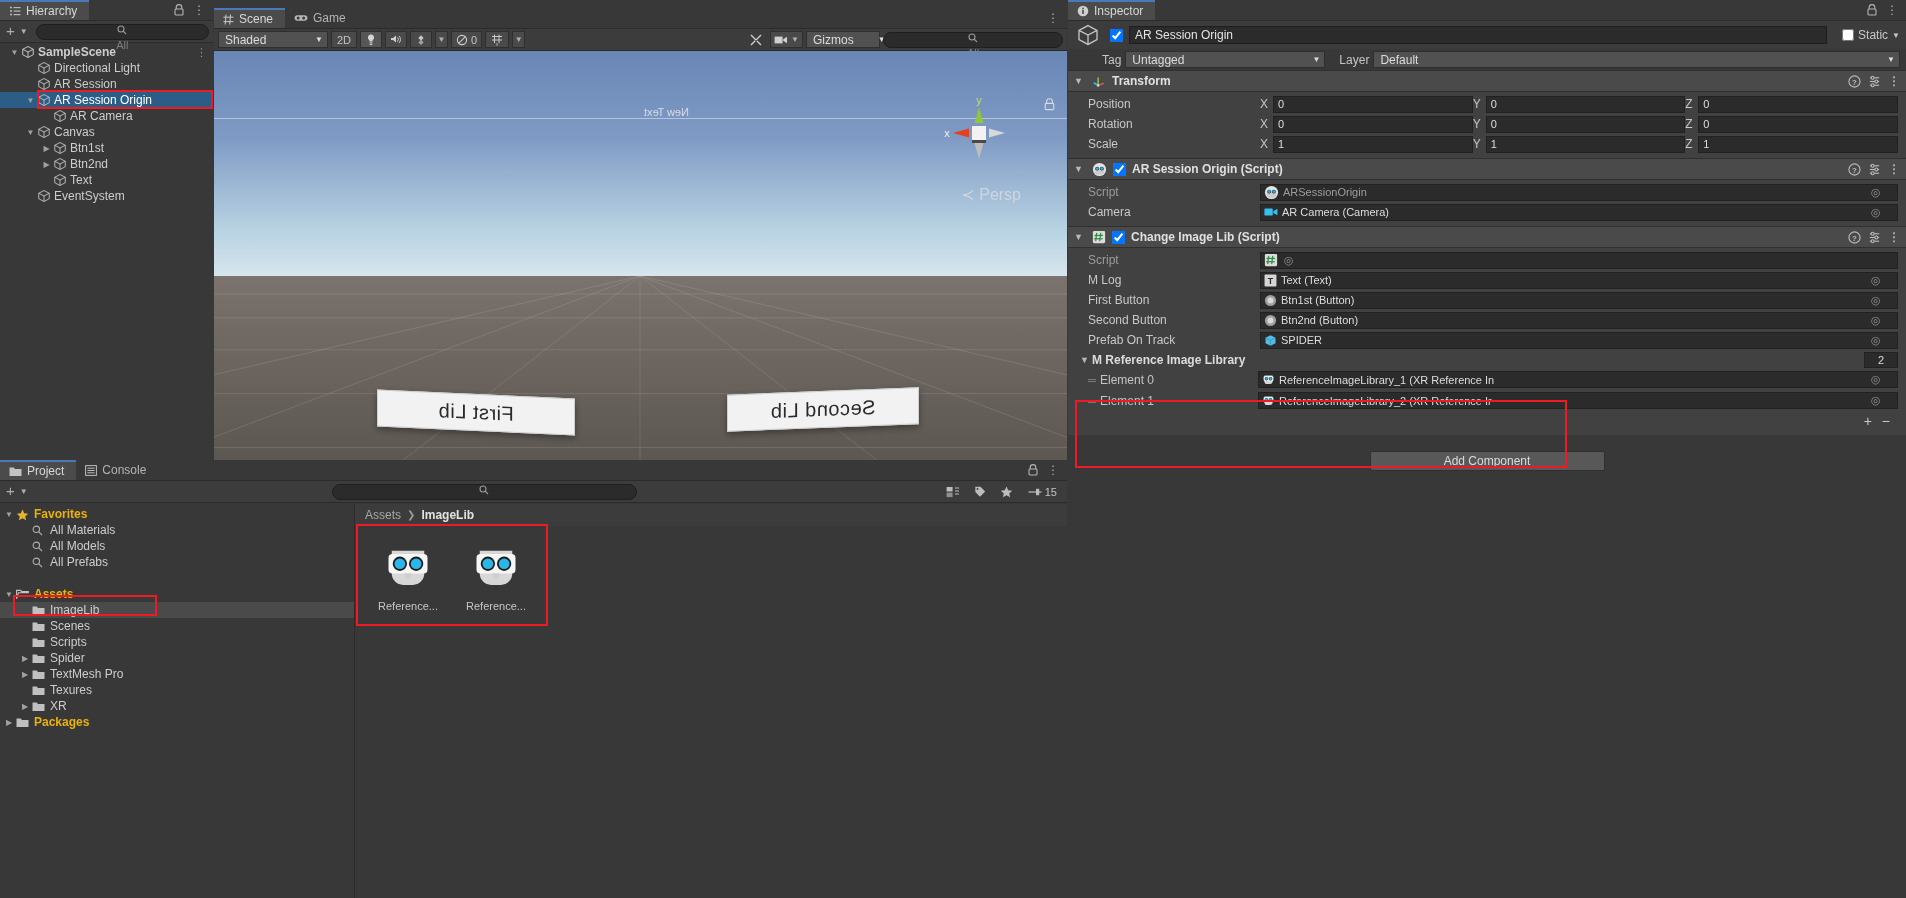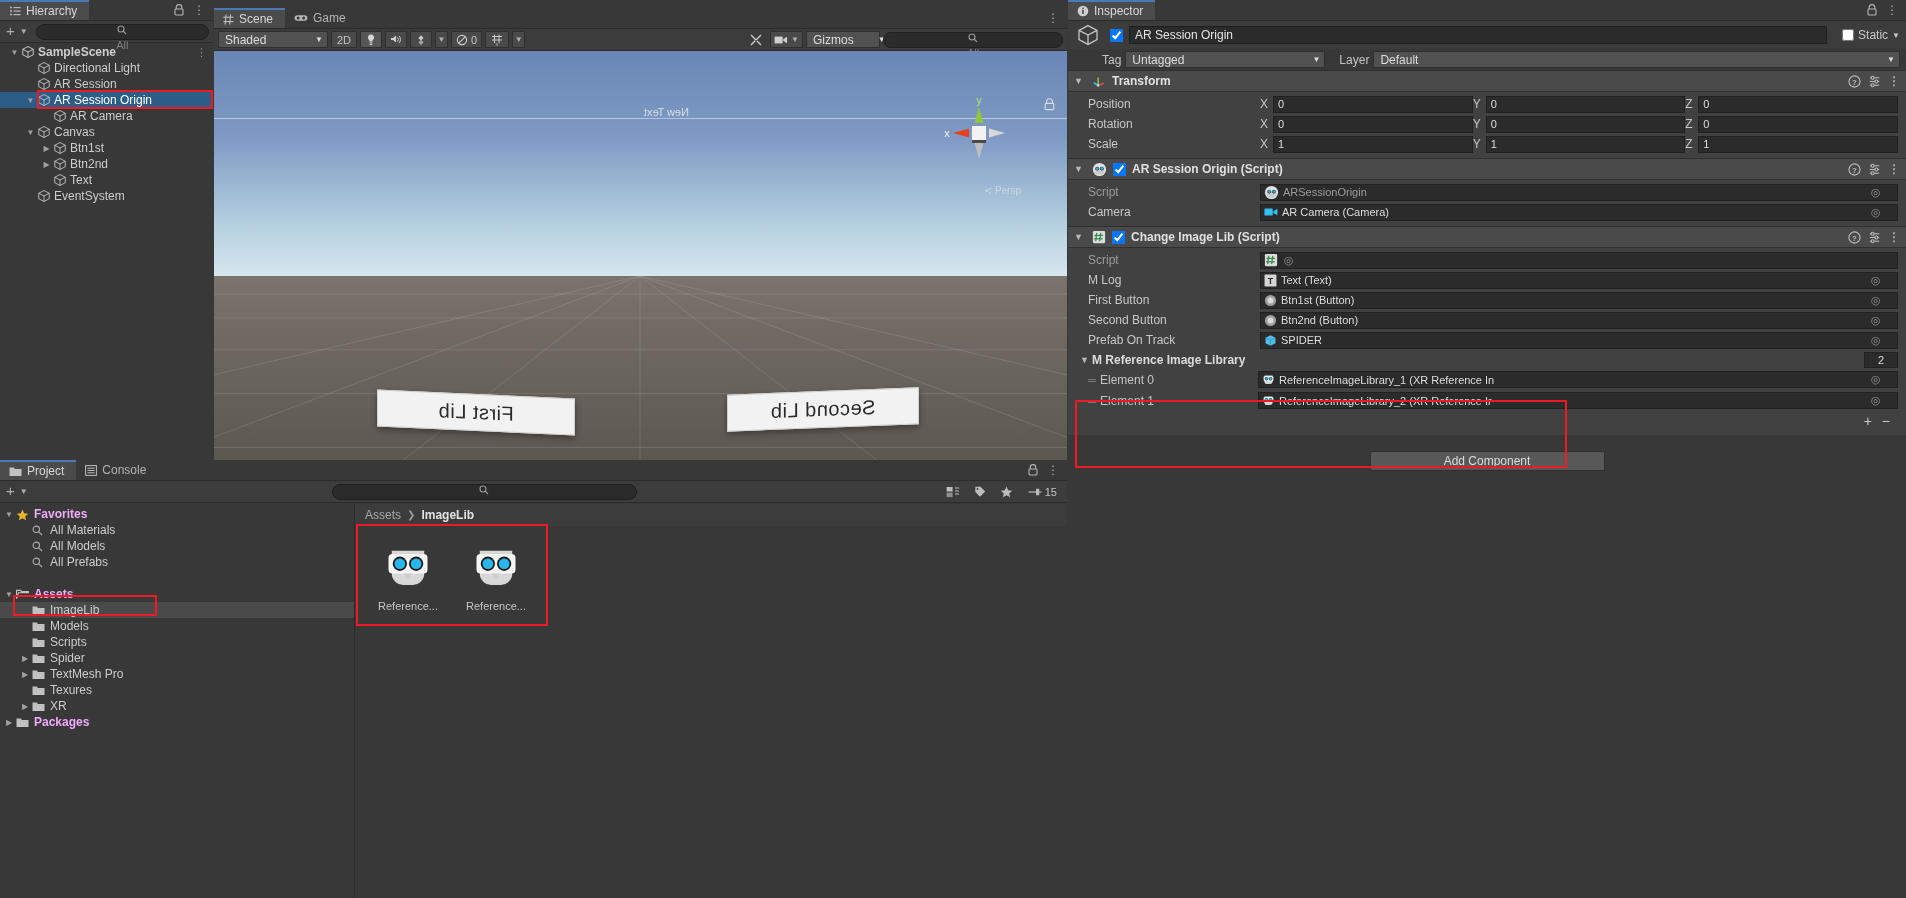--- a/index.html
+++ b/index.html
@@ -90,21 +90,21 @@
     border:1px solid #cfcfcf;
     box-shadow:0 3px 6px rgba(0,0,0,.35);
     display:flex; align-items:center; justify-content:center;
     color:#2a2a2a; font-size:20px; letter-spacing:.5px;
     transform:scaleX(-1);
   }
   #sign1 { left:163px; top:343px; width:198px; height:37px; transform:scaleX(-1) skewY(-2.6deg); }
   #sign2 { left:513px; top:340px; width:192px; height:37px; transform:scaleX(-1) skewY(2.2deg); }
 
   .gizmo { position:absolute; right:46px; top:40px; width:84px; height:84px; }
-  .perspLbl{ position:absolute; right:46px; top:134px; color:#cfd6de; font-size:10px;}
+  .perspLbl{ position:absolute; right:46px; top:134px; color:#cfd6de; font-size:16px;}
   .lockico { position:absolute; right:12px; top:47px; }
 
   
   #inspector { left:1068px; top:0; width:838px; height:898px; background:#383838; }
   .insp-head {
     display:flex; align-items:center; height:28px; padding:0 6px 0 8px; gap:6px;
     background:#3c3c3c;
   }
   .namefield {
     flex:1; height:18px; background:#2b2b2b; border:1px solid #1e1e1e;
@@ -176,21 +176,21 @@
   .breadcrumb .crumb { color:#a8a8a8;}
   .breadcrumb .crumb.cur { color:#e2e2e2; font-weight:bold;}
   .assetgrid { position:absolute; left:0; top:22px; right:0; bottom:0; background:#383838; padding:12px 0 0 16px; display:flex; gap:14px;}
   .asset { width:74px; display:flex; flex-direction:column; align-items:center; gap:4px;}
   .asset .thumb { width:58px; height:58px; display:flex; align-items:center; justify-content:center;}
   .asset .nm { font-size:11px; color:#c7c7c7; }
   .folderrow { height:16px; display:flex; align-items:center; font-size:12px; color:#cdcdcd;}
   .folderrow.sel { background:#4a4a4a; }
   .folderrow .tw { width:14px; text-align:center; font-size:8px; color:#a0a0a0; flex:none;}
   .fold-ico { width:13px; height:11px; margin-right:5px; flex:none;}
-  .bold { font-weight:bold; color:#f0abfc;}
+  .bold { font-weight:bold; color:#eab308;}
 
   
   .redbox { position:absolute; border:2px solid #ee1b24; pointer-events:none; z-index:40; }
 
   .scrollv { position:absolute; right:1px; top:0; bottom:0; width:5px; }
   .scrollv i { position:absolute; left:0; width:5px; background:#5c5c5c; border-radius:3px; display:block;}
 </style>
 </head>
 <body>
 
@@ -1009,21 +1009,21 @@
                 <path d="M0.5 1.6h4.3l1.1 1.3h6.6v7H0.5z" fill="#c0c0c0"></path>
               </svg></span>
             <span>ImageLib</span>
           </div>
           <div class="folderrow">
             <span style="width:18px;flex:none;"></span>
             <span class="tw"></span>
             <span class="fold-ico"><svg width="13" height="11" viewBox="0 0 13 11">
                 <path d="M0.5 1.6h4.3l1.1 1.3h6.6v7H0.5z" fill="#c0c0c0"></path>
               </svg></span>
-            <span>Models</span>
+            <span>Scenes</span>
           </div>
           <div class="folderrow">
             <span style="width:18px;flex:none;"></span>
             <span class="tw"></span>
             <span class="fold-ico"><svg width="13" height="11" viewBox="0 0 13 11">
                 <path d="M0.5 1.6h4.3l1.1 1.3h6.6v7H0.5z" fill="#c0c0c0"></path>
               </svg></span>
             <span>Scripts</span>
           </div>
           <div class="folderrow">

